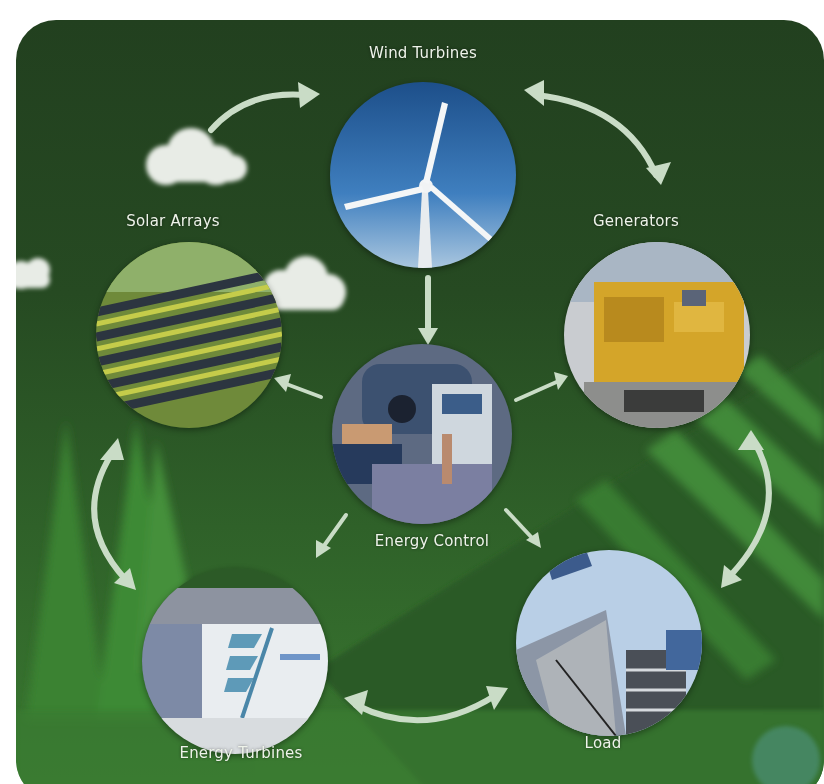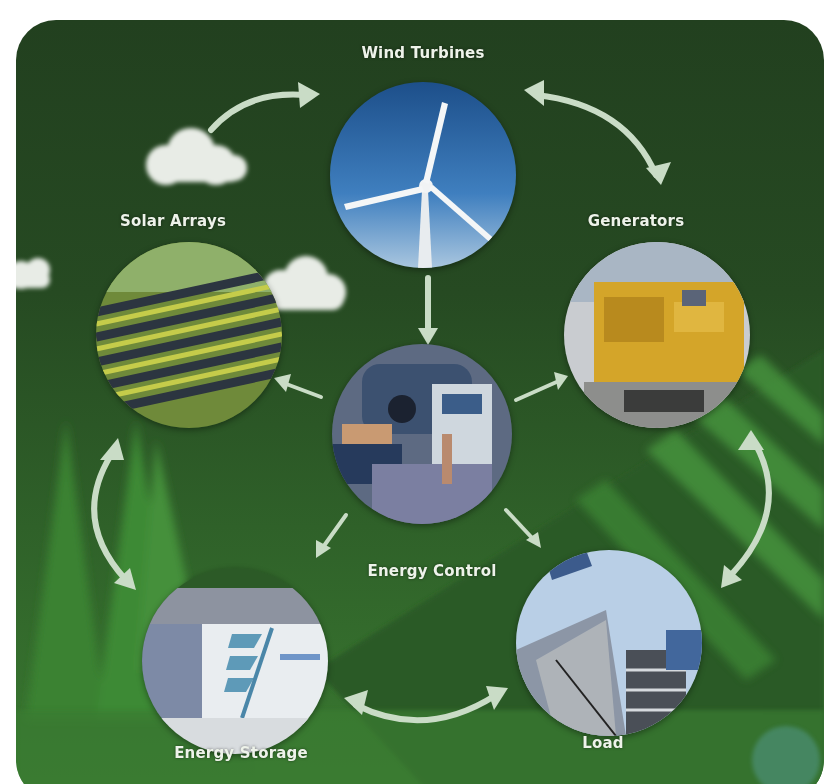--- a/index.html
+++ b/index.html
@@ -4,21 +4,21 @@
   <style>
     html, body { margin: 0; padding: 0; background: #ffffff; }
     body { width: 824px; height: 784px; position: relative; overflow: hidden; font-family: "DejaVu Sans", sans-serif; }
     .card {
       position: absolute; left: 16px; top: 20px; width: 808px; height: 780px;
       border-radius: 40px; overflow: hidden;
       background: linear-gradient(180deg, #22401f 0%, #264a22 35%, #2f6129 65%, #3a7a31 100%);
     }
     svg.bg { position: absolute; left: 0; top: 0; }
     .label {
-      position: absolute; color: #eef3ea; font-weight: bold; font-size: 15px;
+      position: absolute; color: #eef3ea; font-weight: normal; font-size: 15px;
       text-shadow: 0 0 3px rgba(0,0,0,0.5); white-space: nowrap; transform: translateX(-50%);
       letter-spacing: 0.2px;
     }
     .node {
       position: absolute; border-radius: 50%; overflow: hidden;
       box-shadow: 0 2px 6px rgba(0,0,0,0.4);
     }
     .node svg { display: block; }
   </style>
 </head>
@@ -167,39 +167,39 @@
       <rect x="30" y="20" width="110" height="70" rx="18" fill="#3c5170"></rect>
       <circle cx="70" cy="65" r="14" fill="#1b2230"></circle>
       <rect x="100" y="40" width="60" height="80" fill="#cfd7de"></rect>
       <rect x="110" y="50" width="40" height="20" fill="#3b5d89"></rect>
       <rect x="10" y="80" width="50" height="30" fill="#c99a72"></rect>
       <rect x="0" y="100" width="70" height="40" fill="#263a5c"></rect>
       <rect x="40" y="120" width="120" height="60" fill="#7b7fa1"></rect>
       <rect x="110" y="90" width="10" height="50" fill="#b98a6e"></rect>
     </svg>
   </div>
-  <div class="label" style="left:410px; top:542px;padding-left:12px;">Energy Control</div>
+  <div class="label" style="left:410px; top:512px;padding-left:12px;">Energy Control</div>
 
   <div class="node" style="left:126px; top:548px; width:186px; height:186px;">
     <svg width="186" height="186">
       <rect width="186" height="186" fill="#2c5a27"></rect>
       <rect x="0" y="20" width="186" height="36" fill="#8d93a0"></rect>
       <rect x="0" y="56" width="60" height="100" fill="#7d8aa6"></rect>
       <rect x="60" y="56" width="126" height="100" fill="#e9edf0"></rect>
       <g fill="#5e9ab8">
         <polygon points="90,66 120,66 112,80 86,80"></polygon>
         <polygon points="88,88 116,88 108,102 84,102"></polygon>
         <polygon points="86,110 112,110 104,124 82,124"></polygon>
       </g>
       <line x1="130" y1="60" x2="100" y2="150" stroke="#4a86a8" stroke-width="4"></line>
       <rect x="138" y="86" width="40" height="6" fill="#6f95c8"></rect>
       <rect x="0" y="150" width="186" height="36" fill="#d8dcdf"></rect>
     </svg>
   </div>
-  <div class="label" style="left:225px; top:724px;">Energy Storage</div>
+  <div class="label" style="left:225px; top:724px;">Energy Turbines</div>
 
   <div class="node" style="left:500px; top:530px; width:186px; height:186px;">
     <svg width="186" height="186">
       <rect width="186" height="186" fill="#b9cfe6"></rect>
       <polygon points="0,100 90,60 110,186 0,186" fill="#8c96a6"></polygon>
       <polygon points="20,110 90,70 100,186 40,186" fill="#aeb3b8"></polygon>
       <rect x="110" y="100" width="60" height="86" fill="#4a4f57"></rect>
       <g stroke="#d6dade" stroke-width="3">
         <line x1="110" y1="120" x2="170" y2="120"></line>
         <line x1="110" y1="140" x2="170" y2="140"></line>

